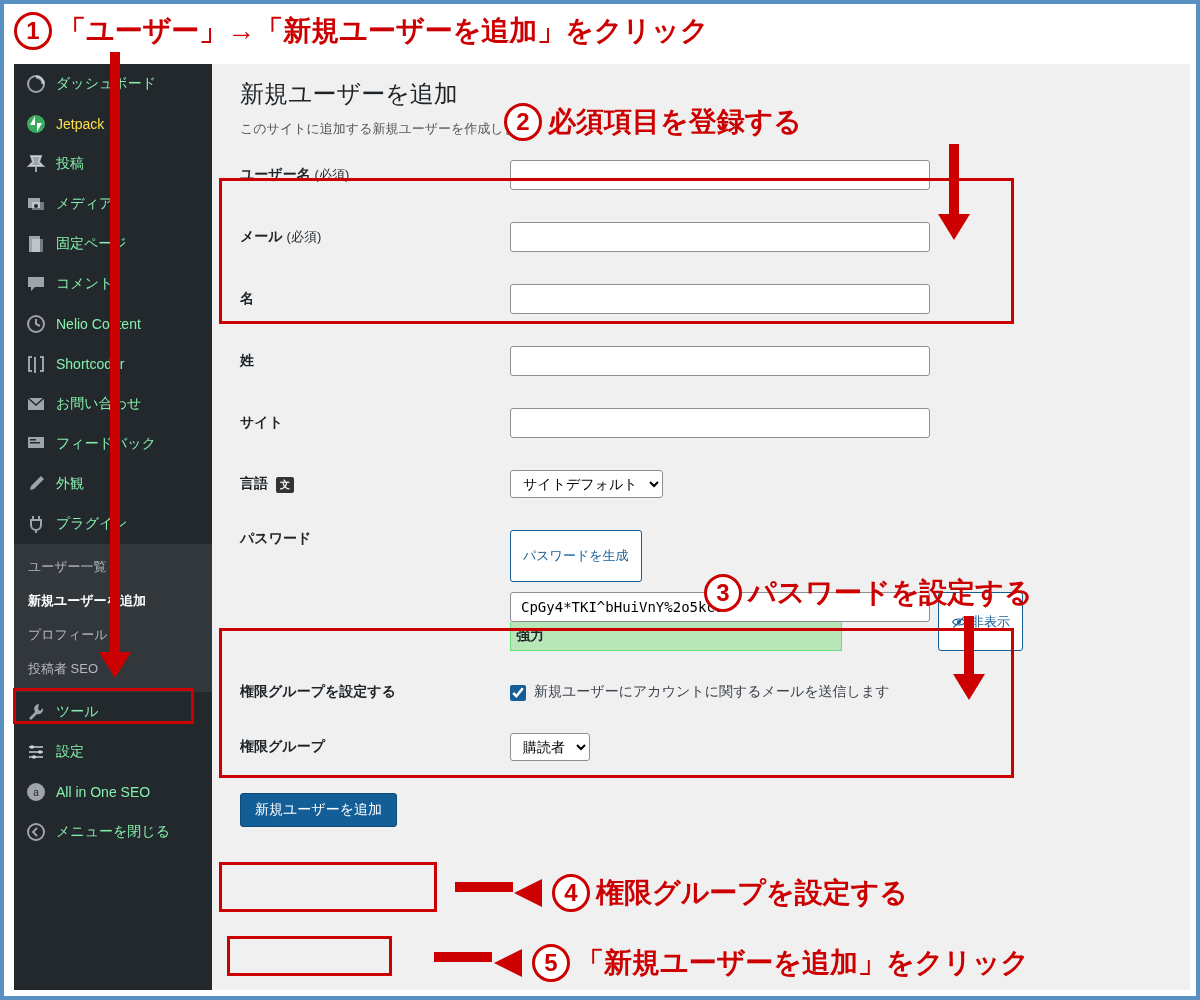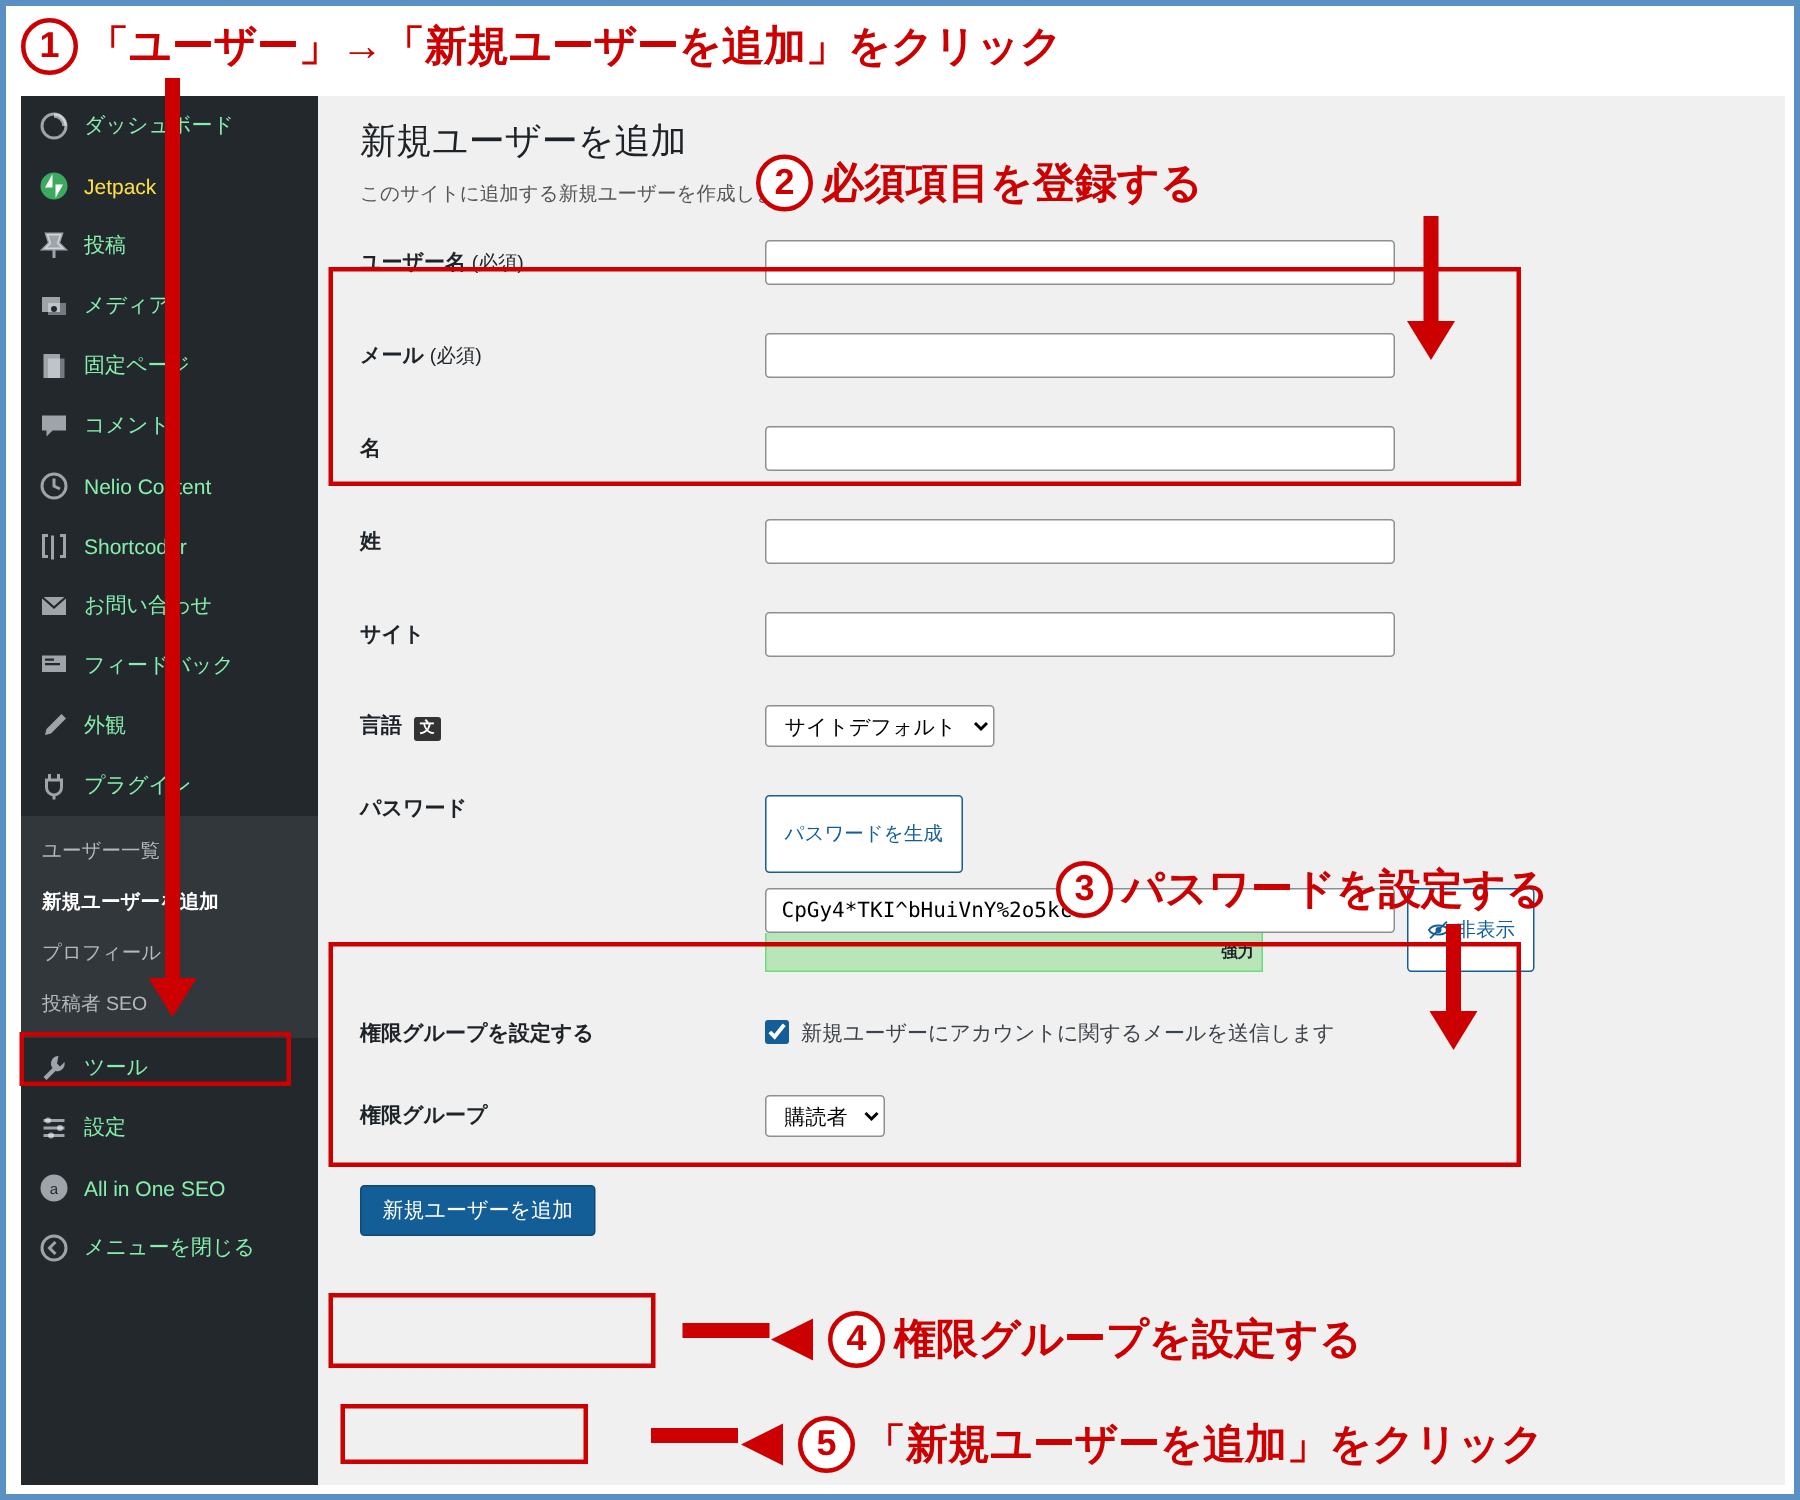--- a/index.html
+++ b/index.html
@@ -222,33 +222,33 @@
     cursor: pointer;
     display: flex;
     align-items: center;
     gap: 4px;
   }
   .pw-strength {
     width: 332px;
     background: #b8e6b8;
     border: 1px solid #68de7c;
     border-top: none;
-    text-align: right;
+    text-align: left;
     padding: 5px;
-    font-size: 11px;
+    font-size: 14px;
     font-weight: bold;
     color: #1d2327;
   }
   .chk {
     width: 16px; height: 16px;
     accent-color: #135e96;
   }
   .notify-row {
     display: flex;
-    align-items: flex-start;
+    align-items: flex-end;
     gap: 8px;
     font-size: 14px;
   }
   .submit-btn {
     background: #135e96;
     color: #fff;
     border: 1px solid #0e4a77;
     padding: 7px 14px;
     font-size: 14px;
     border-radius: 3px;

